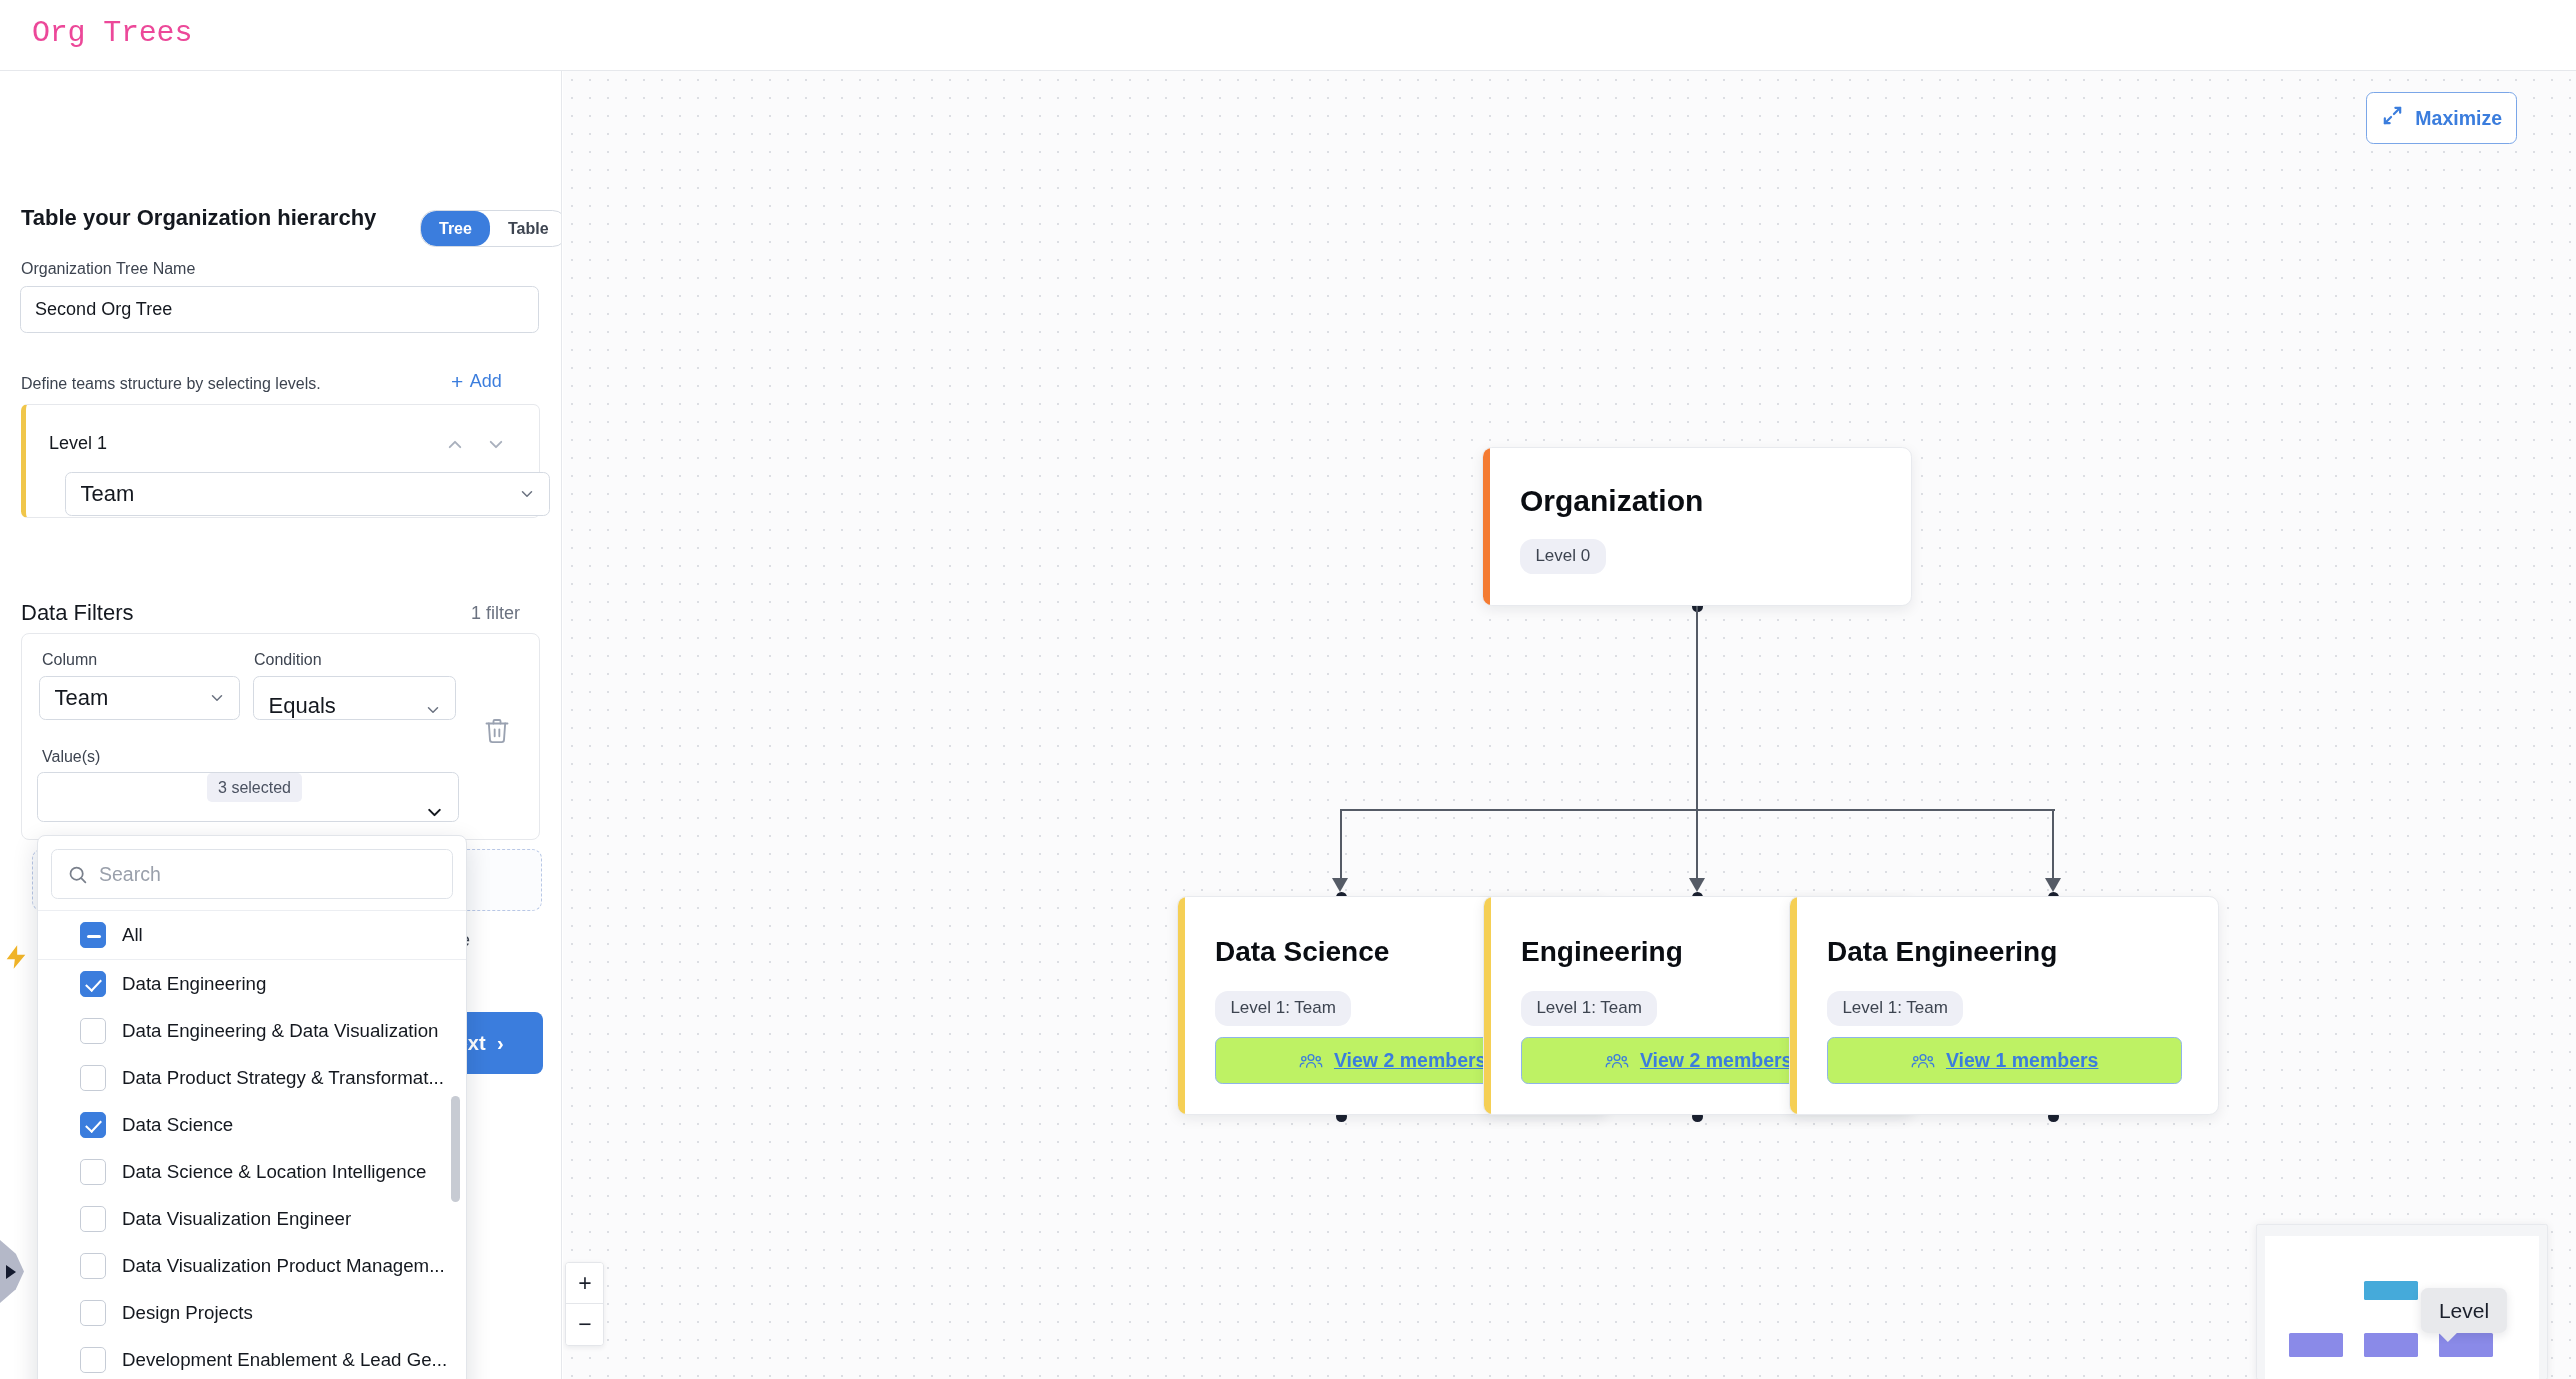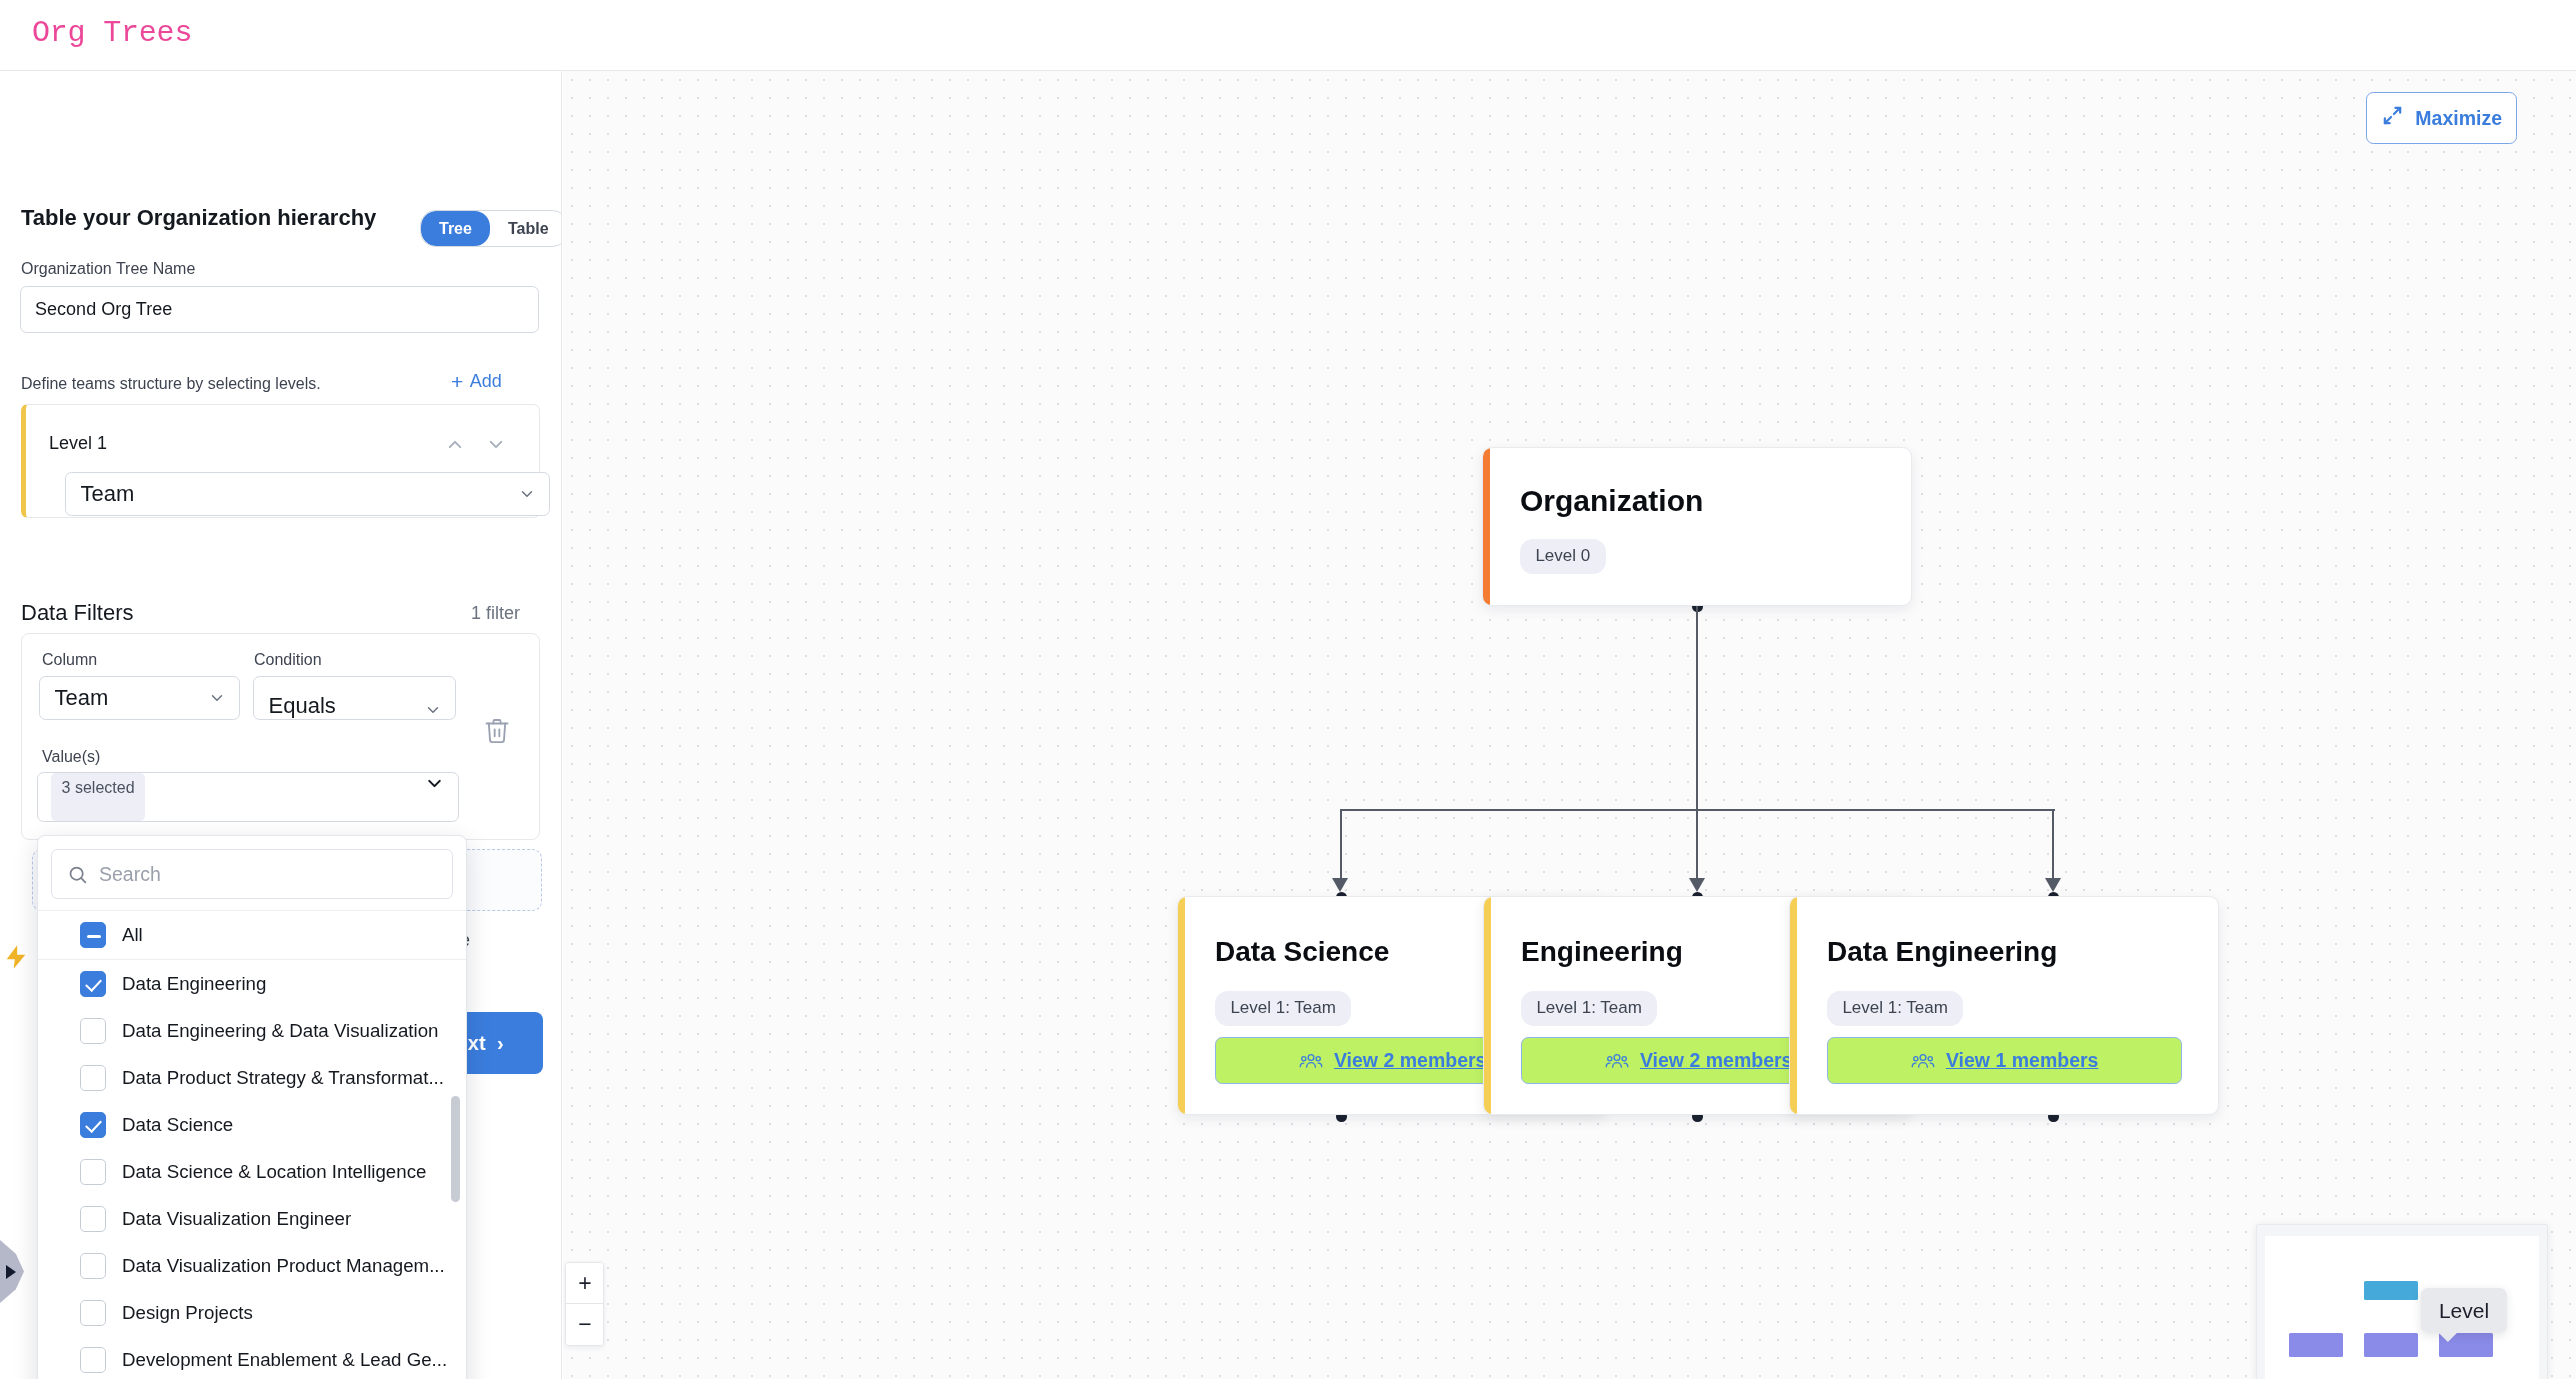--- a/index.html
+++ b/index.html
@@ -109,21 +109,21 @@
 
   .trash-btn {
     position: absolute; left: 483px; top: 645px; width: 28px; height: 29px;
     color: #9aa2b1; cursor: pointer;
   }
   .trash-btn svg { width: 100%; height: 100%; }
 
   .values-select {
     position: absolute; left: 37px; top: 701px; width: 422px; height: 50px;
     border: 0.8px solid #d5dae2; border-radius: 6.5px; background: #fff;
-    display: flex; cursor: pointer;
+    display: flex; align-items: center; cursor: pointer; flex-direction: column;
   }
   .chip {
     margin-left: 13px; background: #eeeff6; border-radius: 4.9px;
     padding: 5.7px 10.6px; font-size: 16px; color: #4a5160;
   }
   .values-chev { margin-left: auto; margin-right: 13px; color: #14181f; display: flex; }
   .values-chev svg { width: 21px; height: 21px; }
 
   
   .dropzone {

